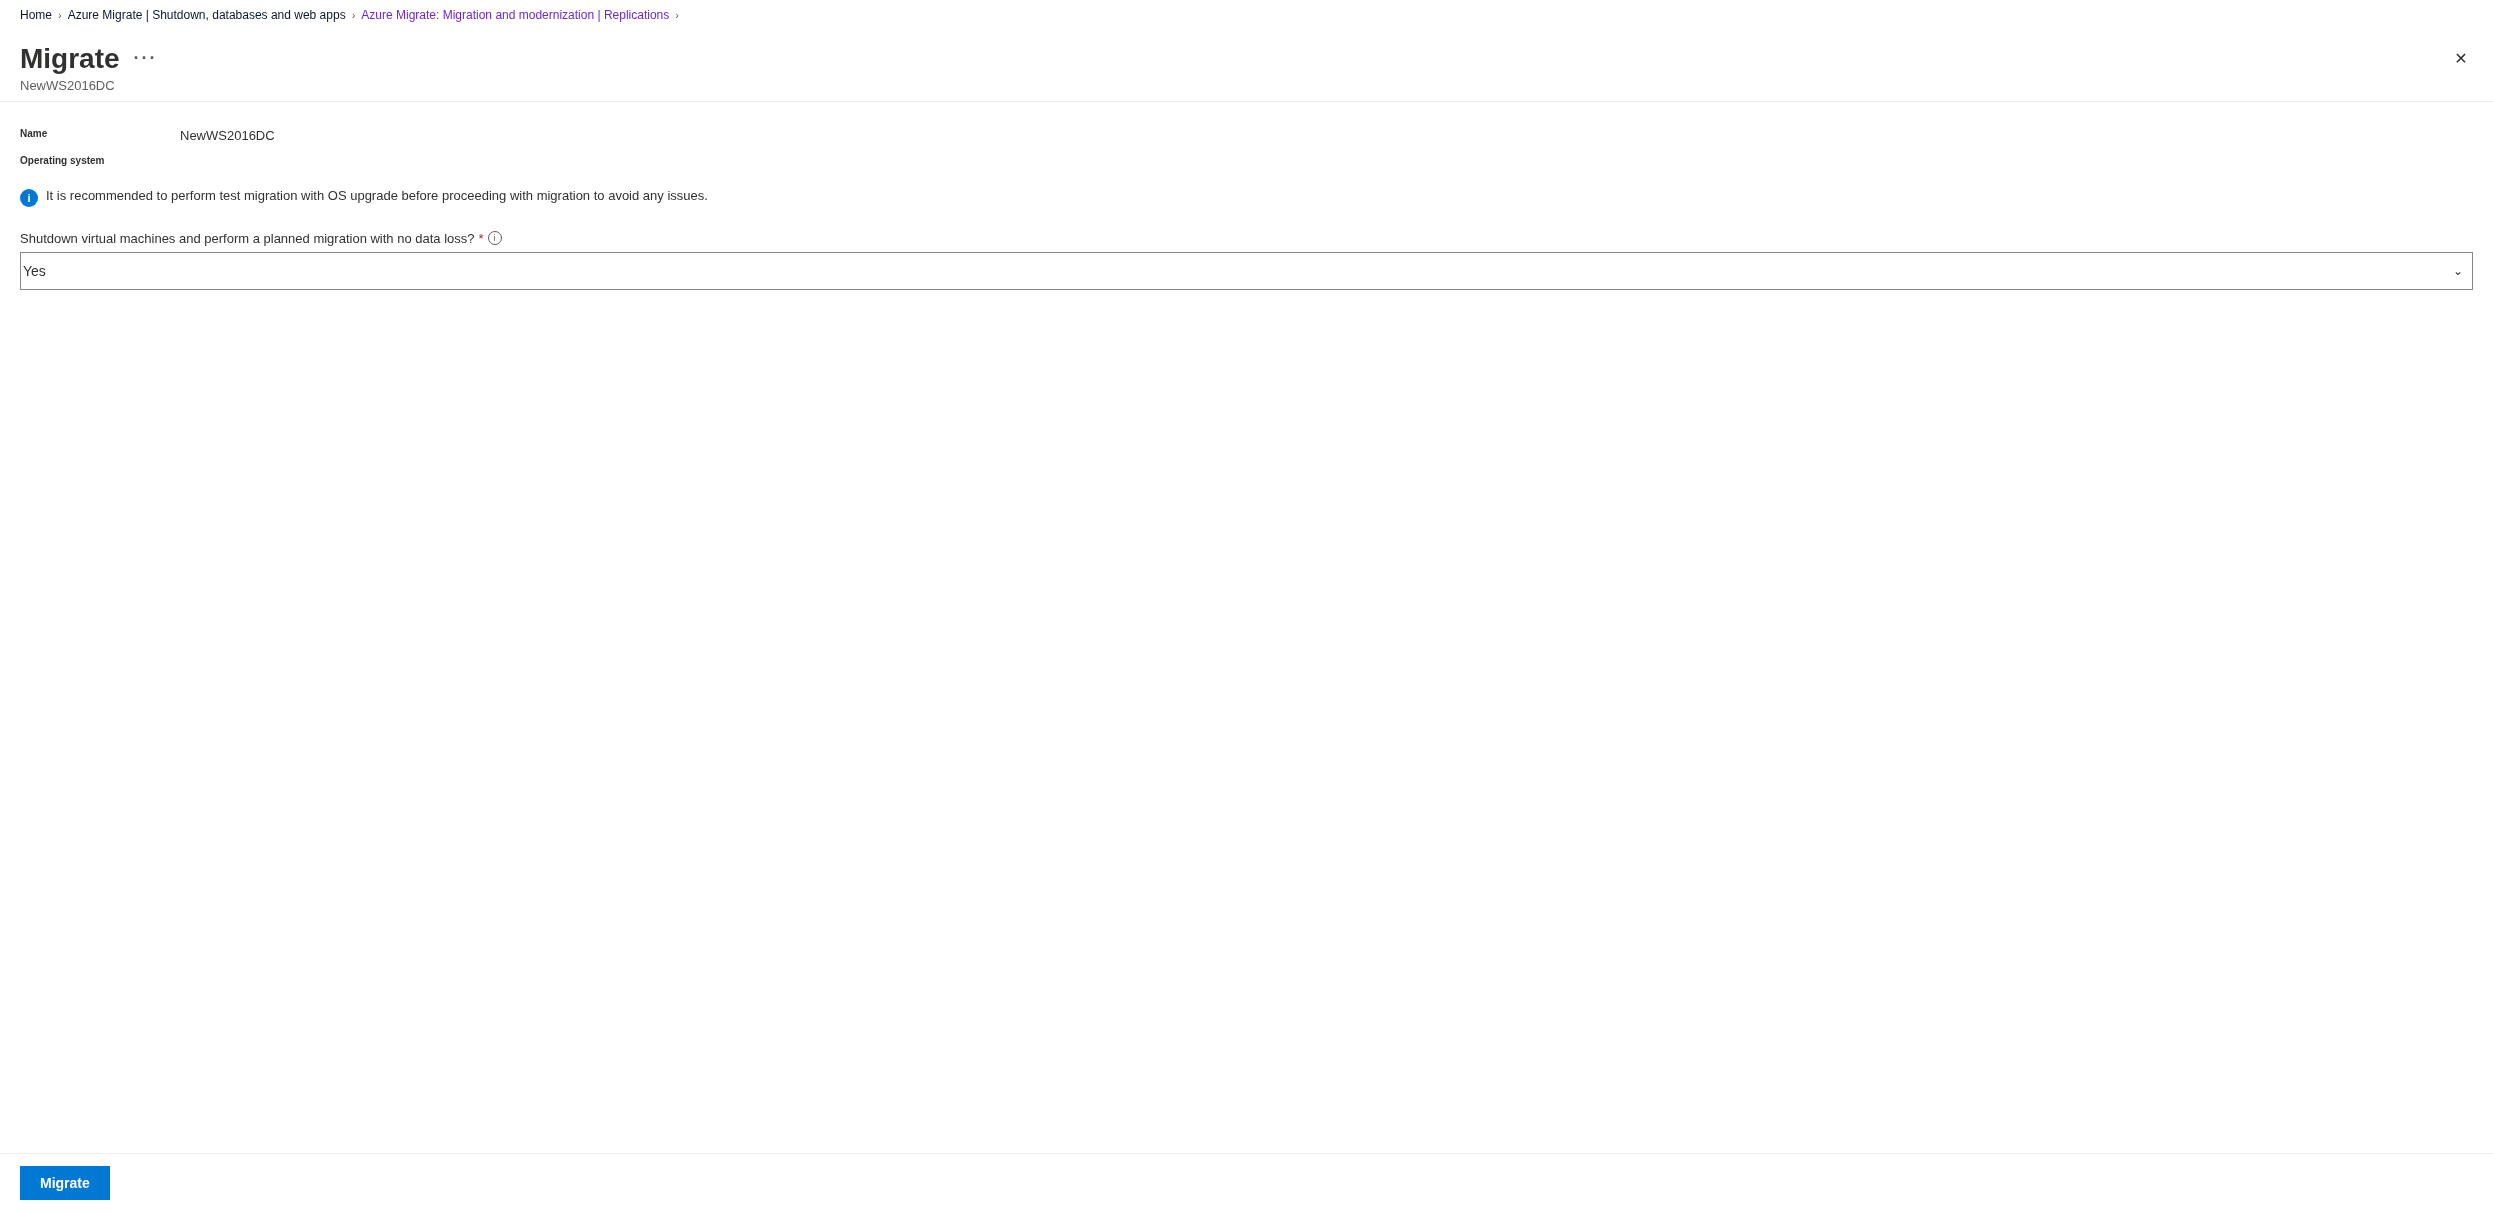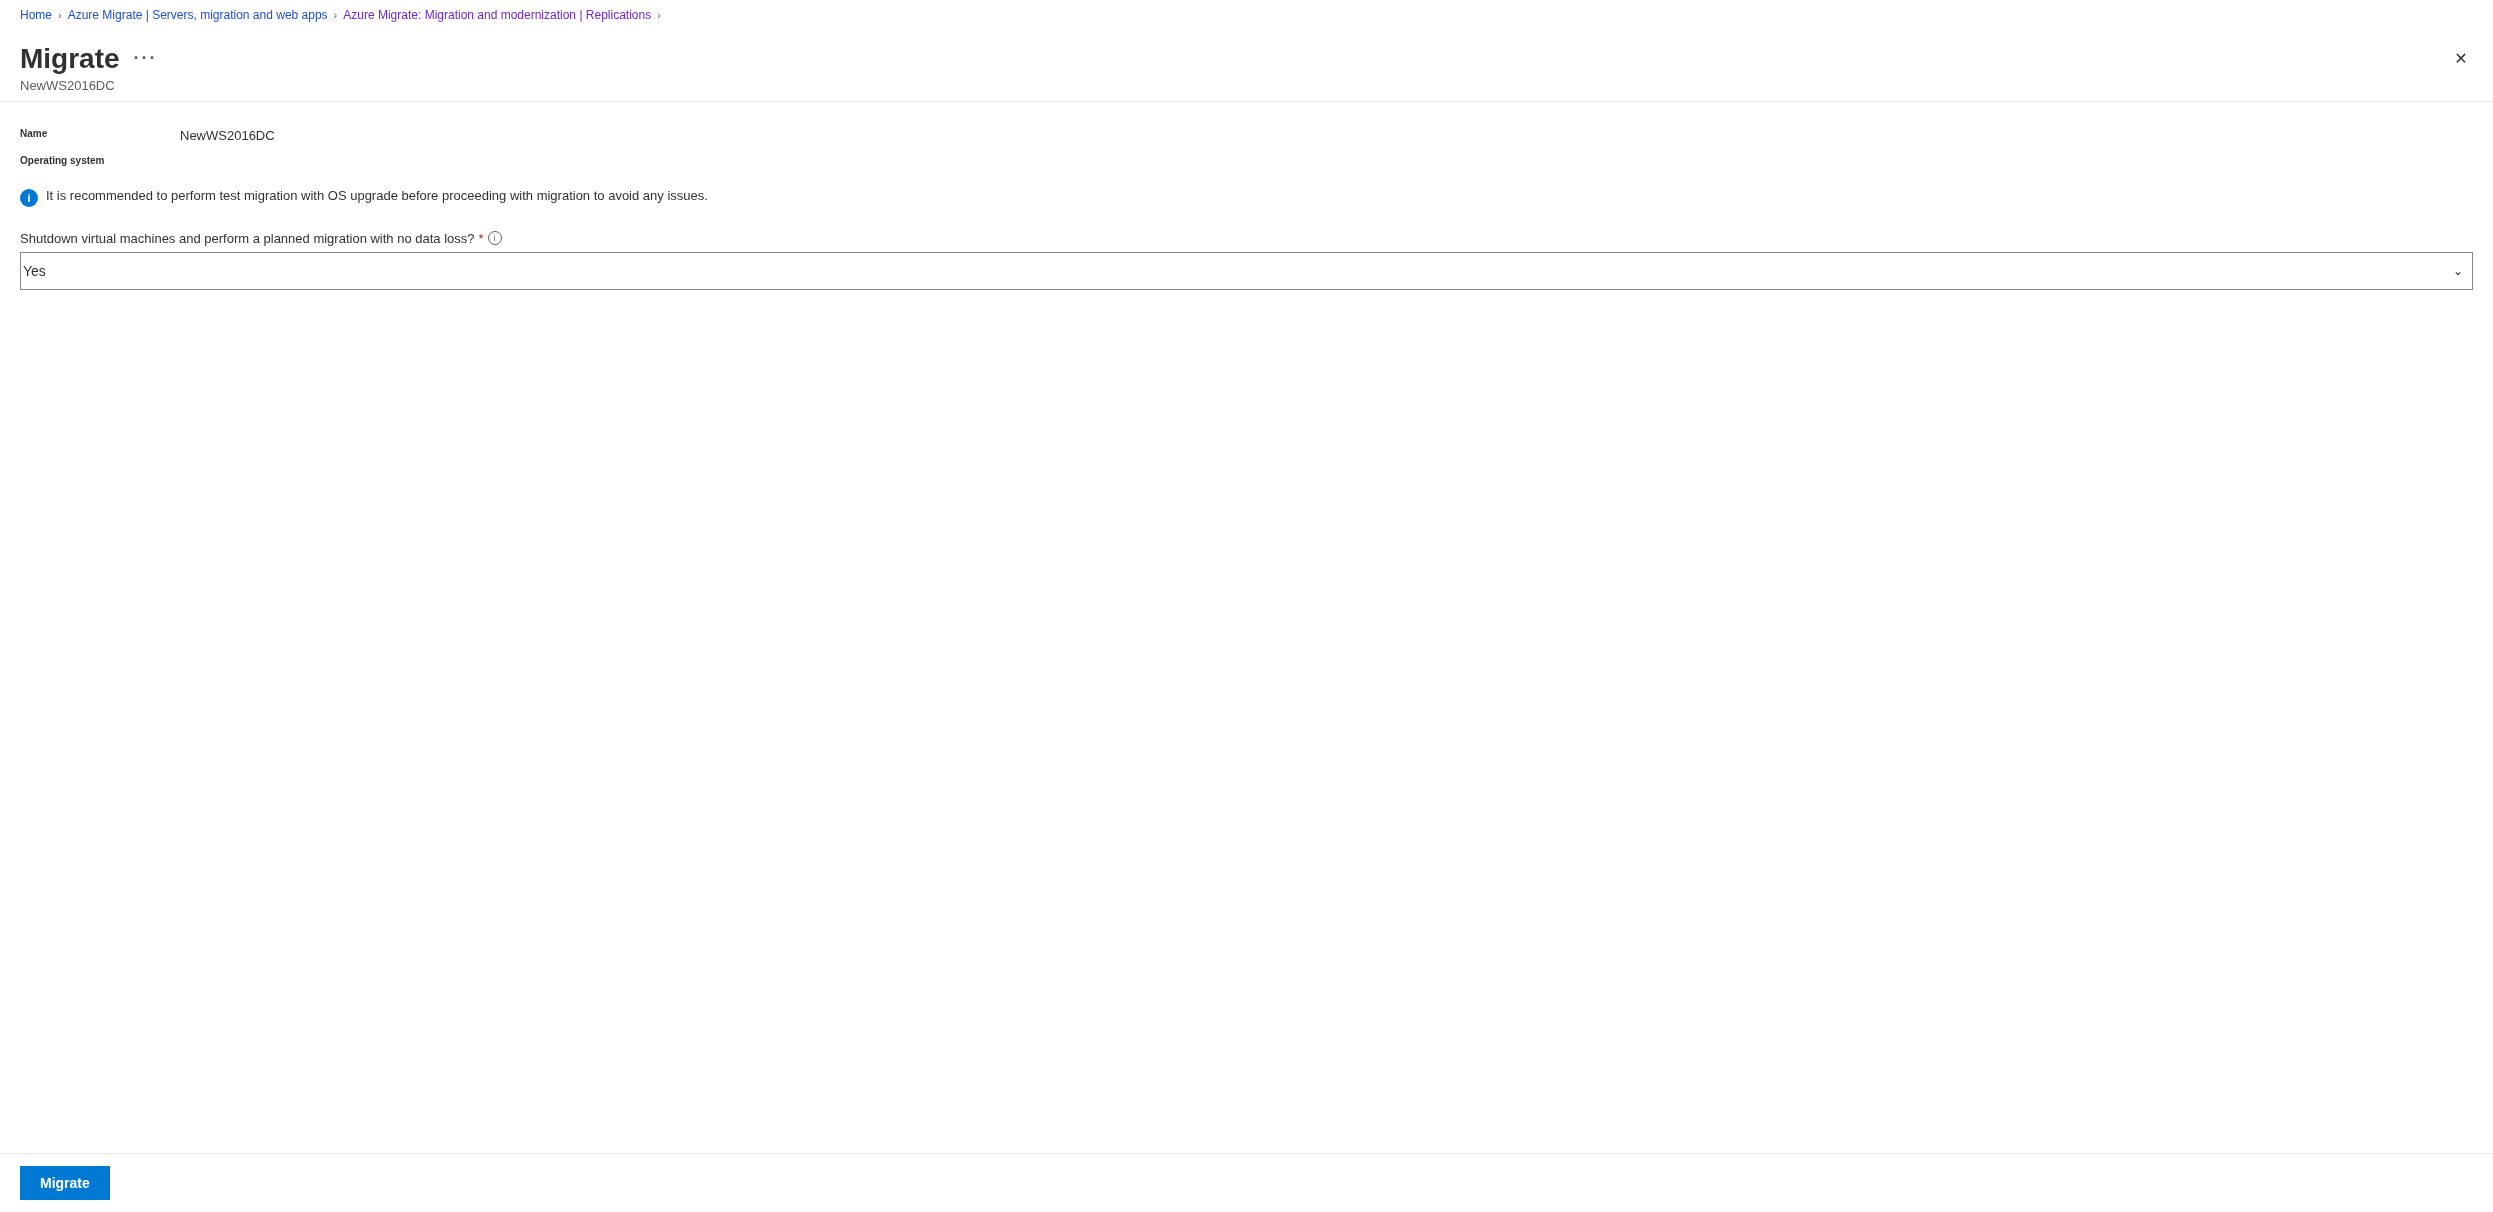--- a/index.html
+++ b/index.html
@@ -29,21 +29,21 @@
       padding: 8px 20px;
       display: flex;
       align-items: center;
       gap: 4px;
       font-size: 12px;
       color: #0078d4;
       border-bottom: none;
     }
 
     .breadcrumb-item {
-      color: #1d4ed8;
+      color: #0f172a;
       cursor: pointer;
       white-space: nowrap;
     }
 
     .breadcrumb-separator {
       color: #605e5c;
       font-size: 11px;
       margin: 0 2px;
     }
 
@@ -251,21 +251,21 @@
     }
   </style>
 </head>
 <body>
 
 <div class="page-wrapper">
 
   <div class="breadcrumb-bar">
     <span class="breadcrumb-item">Home</span>
     <span class="breadcrumb-separator">›</span>
-    <span class="breadcrumb-item">Azure Migrate | Servers, migration and web apps</span>
+    <span class="breadcrumb-item">Azure Migrate | Shutdown, databases and web apps</span>
     <span class="breadcrumb-separator">›</span>
     <span class="breadcrumb-item breadcrumb-last">Azure Migrate: Migration and modernization | Replications</span>
     <span class="breadcrumb-separator">›</span>
   </div>
 
   <div class="header-section">
     <div class="header-top">
       <h1 class="page-title">Migrate</h1>
       <span class="more-options">···</span>
     </div>

